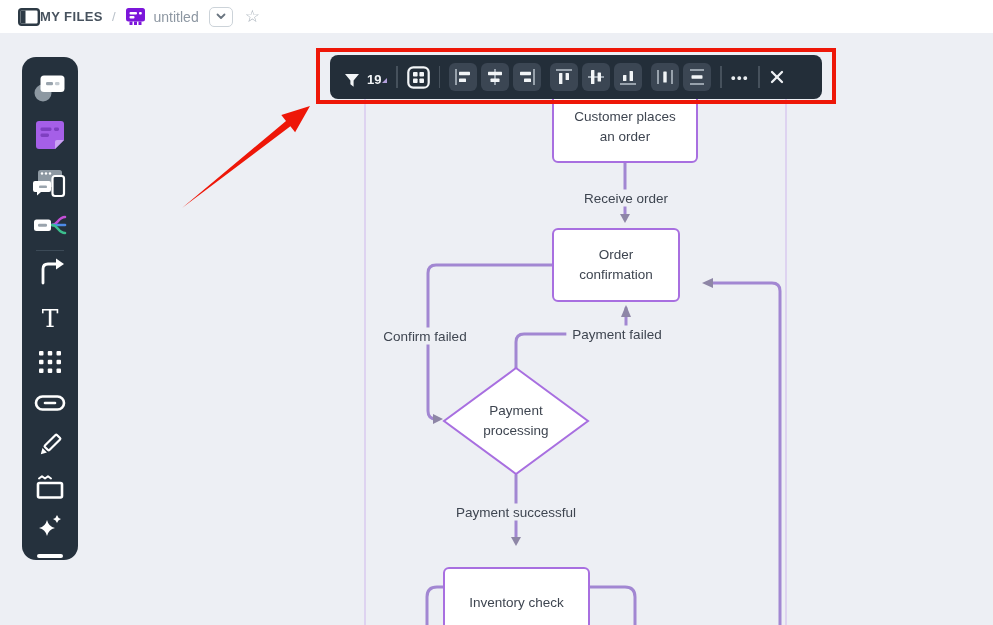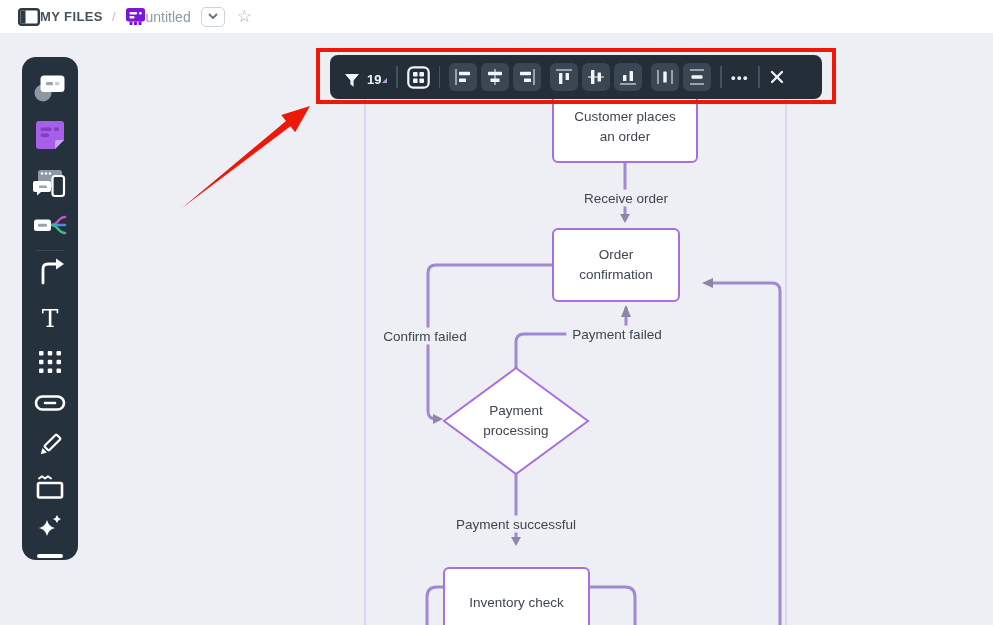--- a/index.html
+++ b/index.html
@@ -6,21 +6,21 @@
   html,body { width:993px; height:625px; overflow:hidden; }
   body { font-family:"Liberation Sans", sans-serif; background:#edeff4; }
   .stage { position:relative; width:993px; height:625px; }
 
   
   .header { position:absolute; left:0; top:0; width:993px; height:33px; background:#ffffff;
             display:flex; align-items:center; padding-left:18px; z-index:8; }
   .hdr-ico { display:flex; align-items:center; justify-content:center; }
   .breadcrumb-root { margin-left:0; font-size:13px; font-weight:bold; letter-spacing:.4px; color:#47525e; cursor:pointer; }
   .breadcrumb-sep { margin:0 9px; font-size:13px; color:#b9c1c9; }
-  .doc-title { font-size:14px; font-weight:500; color:#8d97a2; }
+  .doc-title { margin-left:8px; font-size:14px; font-weight:500; color:#8d97a2; }
   .title-menu-btn { margin-left:10px; width:24px; height:20px; border:1.5px solid #ccd3d9; border-radius:5px;
                     background:#fff; display:flex; align-items:center; justify-content:center; cursor:pointer; }
   .star { margin-left:12px; font-size:17px; color:#a9b2bb; cursor:pointer; line-height:1; }
 
   
   .frame-line { position:absolute; top:60px; bottom:0; width:2px; background:#ded3f0; z-index:0; }
   .canvas-svg { position:absolute; left:0; top:0; z-index:1; }
   .node { position:absolute; background:#fff; border:2px solid #a86fe0; border-radius:6px;
           display:flex; align-items:center; justify-content:center; text-align:center;
           font-size:13.5px; color:#3e4550; line-height:1.45; padding:0 14px; z-index:2; cursor:move; }
@@ -94,21 +94,21 @@
   <div class="diamond-label" style="left:516px; top:421px;">
     <span>Payment processing</span>
   </div>
   <div class="node" style="left:443px; top:547px; width:147px; height:72px;margin-top:20px;">
     <span>Inventory check</span>
   </div>
 
   <div class="edge-label" style="left:626px; top:198px;">Receive order</div>
   <div class="edge-label" style="left:425px; top:336px;">Confirm failed</div>
   <div class="edge-label" style="left:617px; top:334px;">Payment failed</div>
-  <div class="edge-label" style="left:516px; top:512px;margin-top:12px;">Payment successful</div>
+  <div class="edge-label" style="left:516px; top:512px;">Payment successful</div>
 
   <div class="header">
     <span class="hdr-ico">
       <svg width="22" height="18" viewBox="0 0 22 18">
         <rect x="1.2" y="1.2" width="19.6" height="15.6" rx="2.5" fill="none" stroke="#2d3a45" stroke-width="2.4"></rect>
         <rect x="2.5" y="2.5" width="5" height="13" fill="#2d3a45"></rect>
       </svg>
     </span>
     <span class="breadcrumb-root">MY FILES</span>
     <span class="breadcrumb-sep">/</span>

